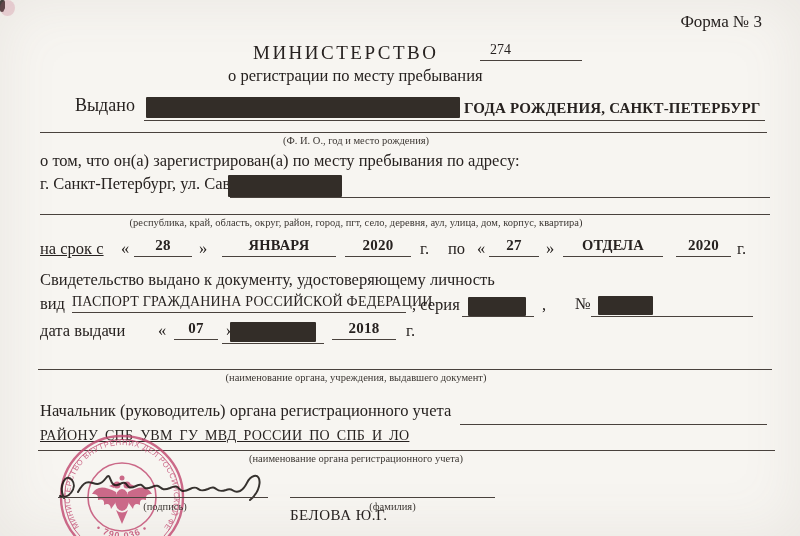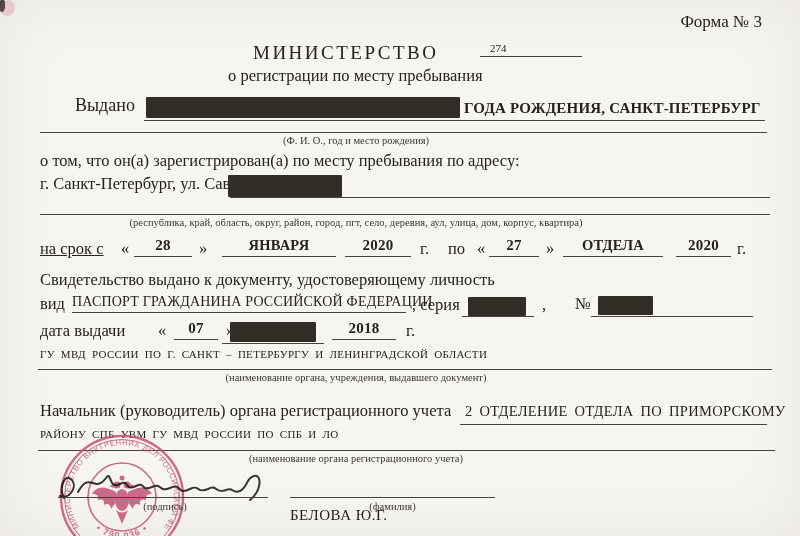--- a/index.html
+++ b/index.html
@@ -9,21 +9,21 @@
   html,body{margin:0;padding:0;background:#e8e6e2;}
   .page{
     position:relative; width:800px; height:536px; overflow:hidden;
     background:var(--paper);
     font-family:"Liberation Serif","DejaVu Serif",serif;
     color:var(--ink);
     box-shadow:inset 0 0 60px rgba(120,110,95,.10);
   }
   .abs{position:absolute;}
   .t{font-size:16.5px; white-space:nowrap;}
-  .t-sm{font-size:11px; white-space:nowrap;}
+  .t-sm{font-size:14px; white-space:nowrap;}
   .caption{font-size:10.5px; color:var(--caption); text-align:center; white-space:nowrap;}
   .rule{background:var(--line); height:1px;}
   .redaction{background:var(--redaction); border-radius:1px;}
   .val{border-bottom:1px solid var(--line); text-align:center; padding-bottom:2px; white-space:nowrap;}
   .typed{font-weight:700; font-size:15px; letter-spacing:.2px;}
   .typed-sm{font-size:14px; letter-spacing:.2px;}
   .caps{letter-spacing:.3px; word-spacing:3px; white-space:nowrap;}
   .center{text-align:left;}
   .full{left:0; width:712px;}
   .title-main{font-size:19px; letter-spacing:2.5px; white-space:nowrap;}
@@ -91,29 +91,27 @@
 
   <div class="abs t" style="left:40px;top:321px;">дата выдачи</div>
   <div class="abs t" style="left:158px;top:321px;">«</div>
   <div class="abs val typed" style="left:174px;top:320px;width:44px;">07</div>
   <div class="abs t" style="left:226px;top:321px;">»</div>
   <div class="abs rule" style="left:222px;top:343px;width:102px;"></div>
   <div class="abs redaction" style="left:230px;top:322px;width:86px;height:20px;"></div>
   <div class="abs val typed" style="left:332px;top:320px;width:64px;">2018</div>
   <div class="abs t" style="left:406px;top:321px;">г.</div>
 
-  <div class="abs t-sm caps" style="left:40px;top:348px;">ГУ МВД РОССИИ ПО Г. САНКТ – ПЕТЕРБУРГУ И ЛЕНИНГРАДСКОЙ ОБЛАСТИ</div>
   <div class="abs rule" style="left:38px;top:369px;width:734px;"></div>
   <div class="abs caption full" style="top:372px;">(наименование органа, учреждения, выдавшего документ)</div>
 
   <div class="abs t" style="left:40px;top:401px;text-align:center;">Начальник (руководитель) органа регистрационного учета</div>
-  <div class="abs caps" style="left:465px;top:403px;font-size:14.5px;">2 ОТДЕЛЕНИЕ ОТДЕЛА ПО ПРИМОРСКОМУ</div>
   <div class="abs rule" style="left:460px;top:424px;width:307px;"></div>
 
-  <div class="abs t-sm caps" style="left:40px;top:428px;">РАЙОНУ СПБ УВМ ГУ МВД РОССИИ ПО СПБ И ЛО</div>
+  <div class="abs t-sm caps" style="left:40px;top:428px;text-decoration:underline;">РАЙОНУ СПБ УВМ ГУ МВД РОССИИ ПО СПБ И ЛО</div>
   <div class="abs rule" style="left:38px;top:450px;width:737px;"></div>
   <div class="abs caption full" style="top:453px;">(наименование органа регистрационного учета)</div>
 
   <svg class="abs" style="left:38px;top:434px;" width="168" height="102" viewBox="0 0 168 102" aria-hidden="true">
     <g opacity="0.82">
       <circle cx="84" cy="63" r="61" fill="none" style="stroke:var(--stamp)" stroke-width="2.4"></circle>
       <circle cx="84" cy="63" r="57.5" fill="none" style="stroke:var(--stamp)" stroke-width="1"></circle>
       <circle cx="84" cy="63" r="34" fill="none" style="stroke:var(--stamp)" stroke-width="1.6"></circle>
       <defs>
         <path id="ringPath" d="M 41.4 92.8 A 52 52 0 1 1 126.6 92.8" fill="none"></path>

